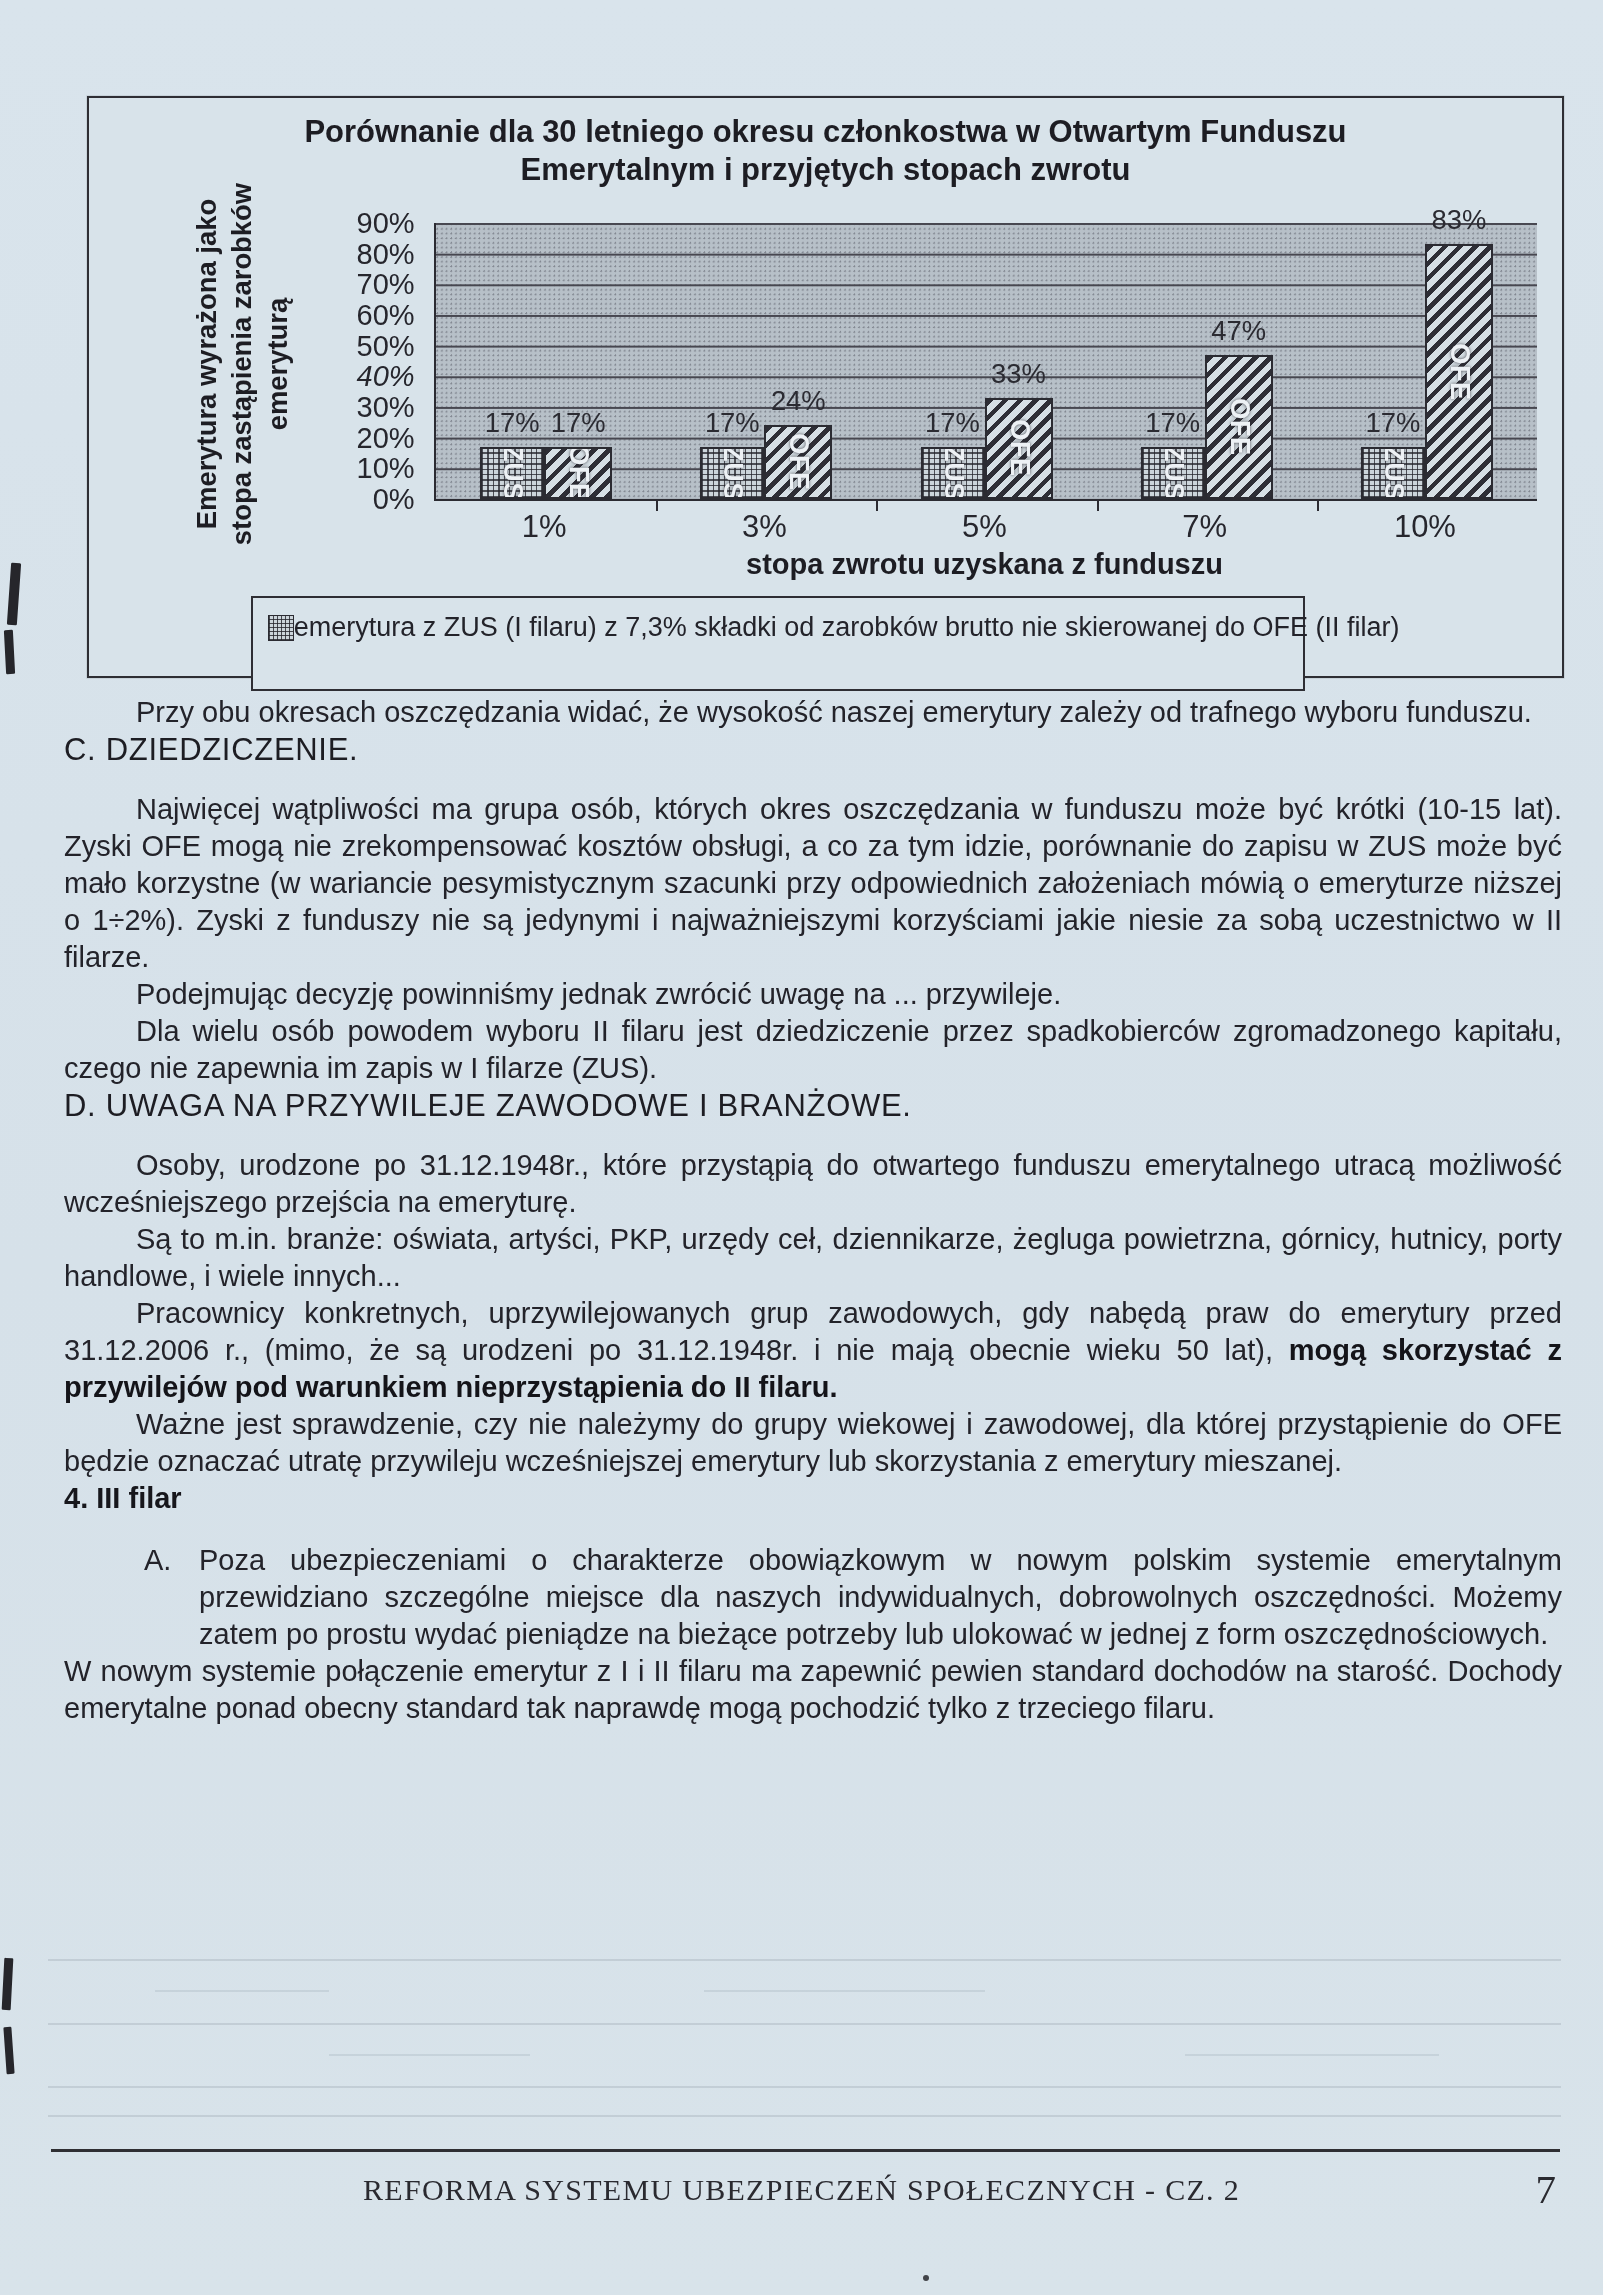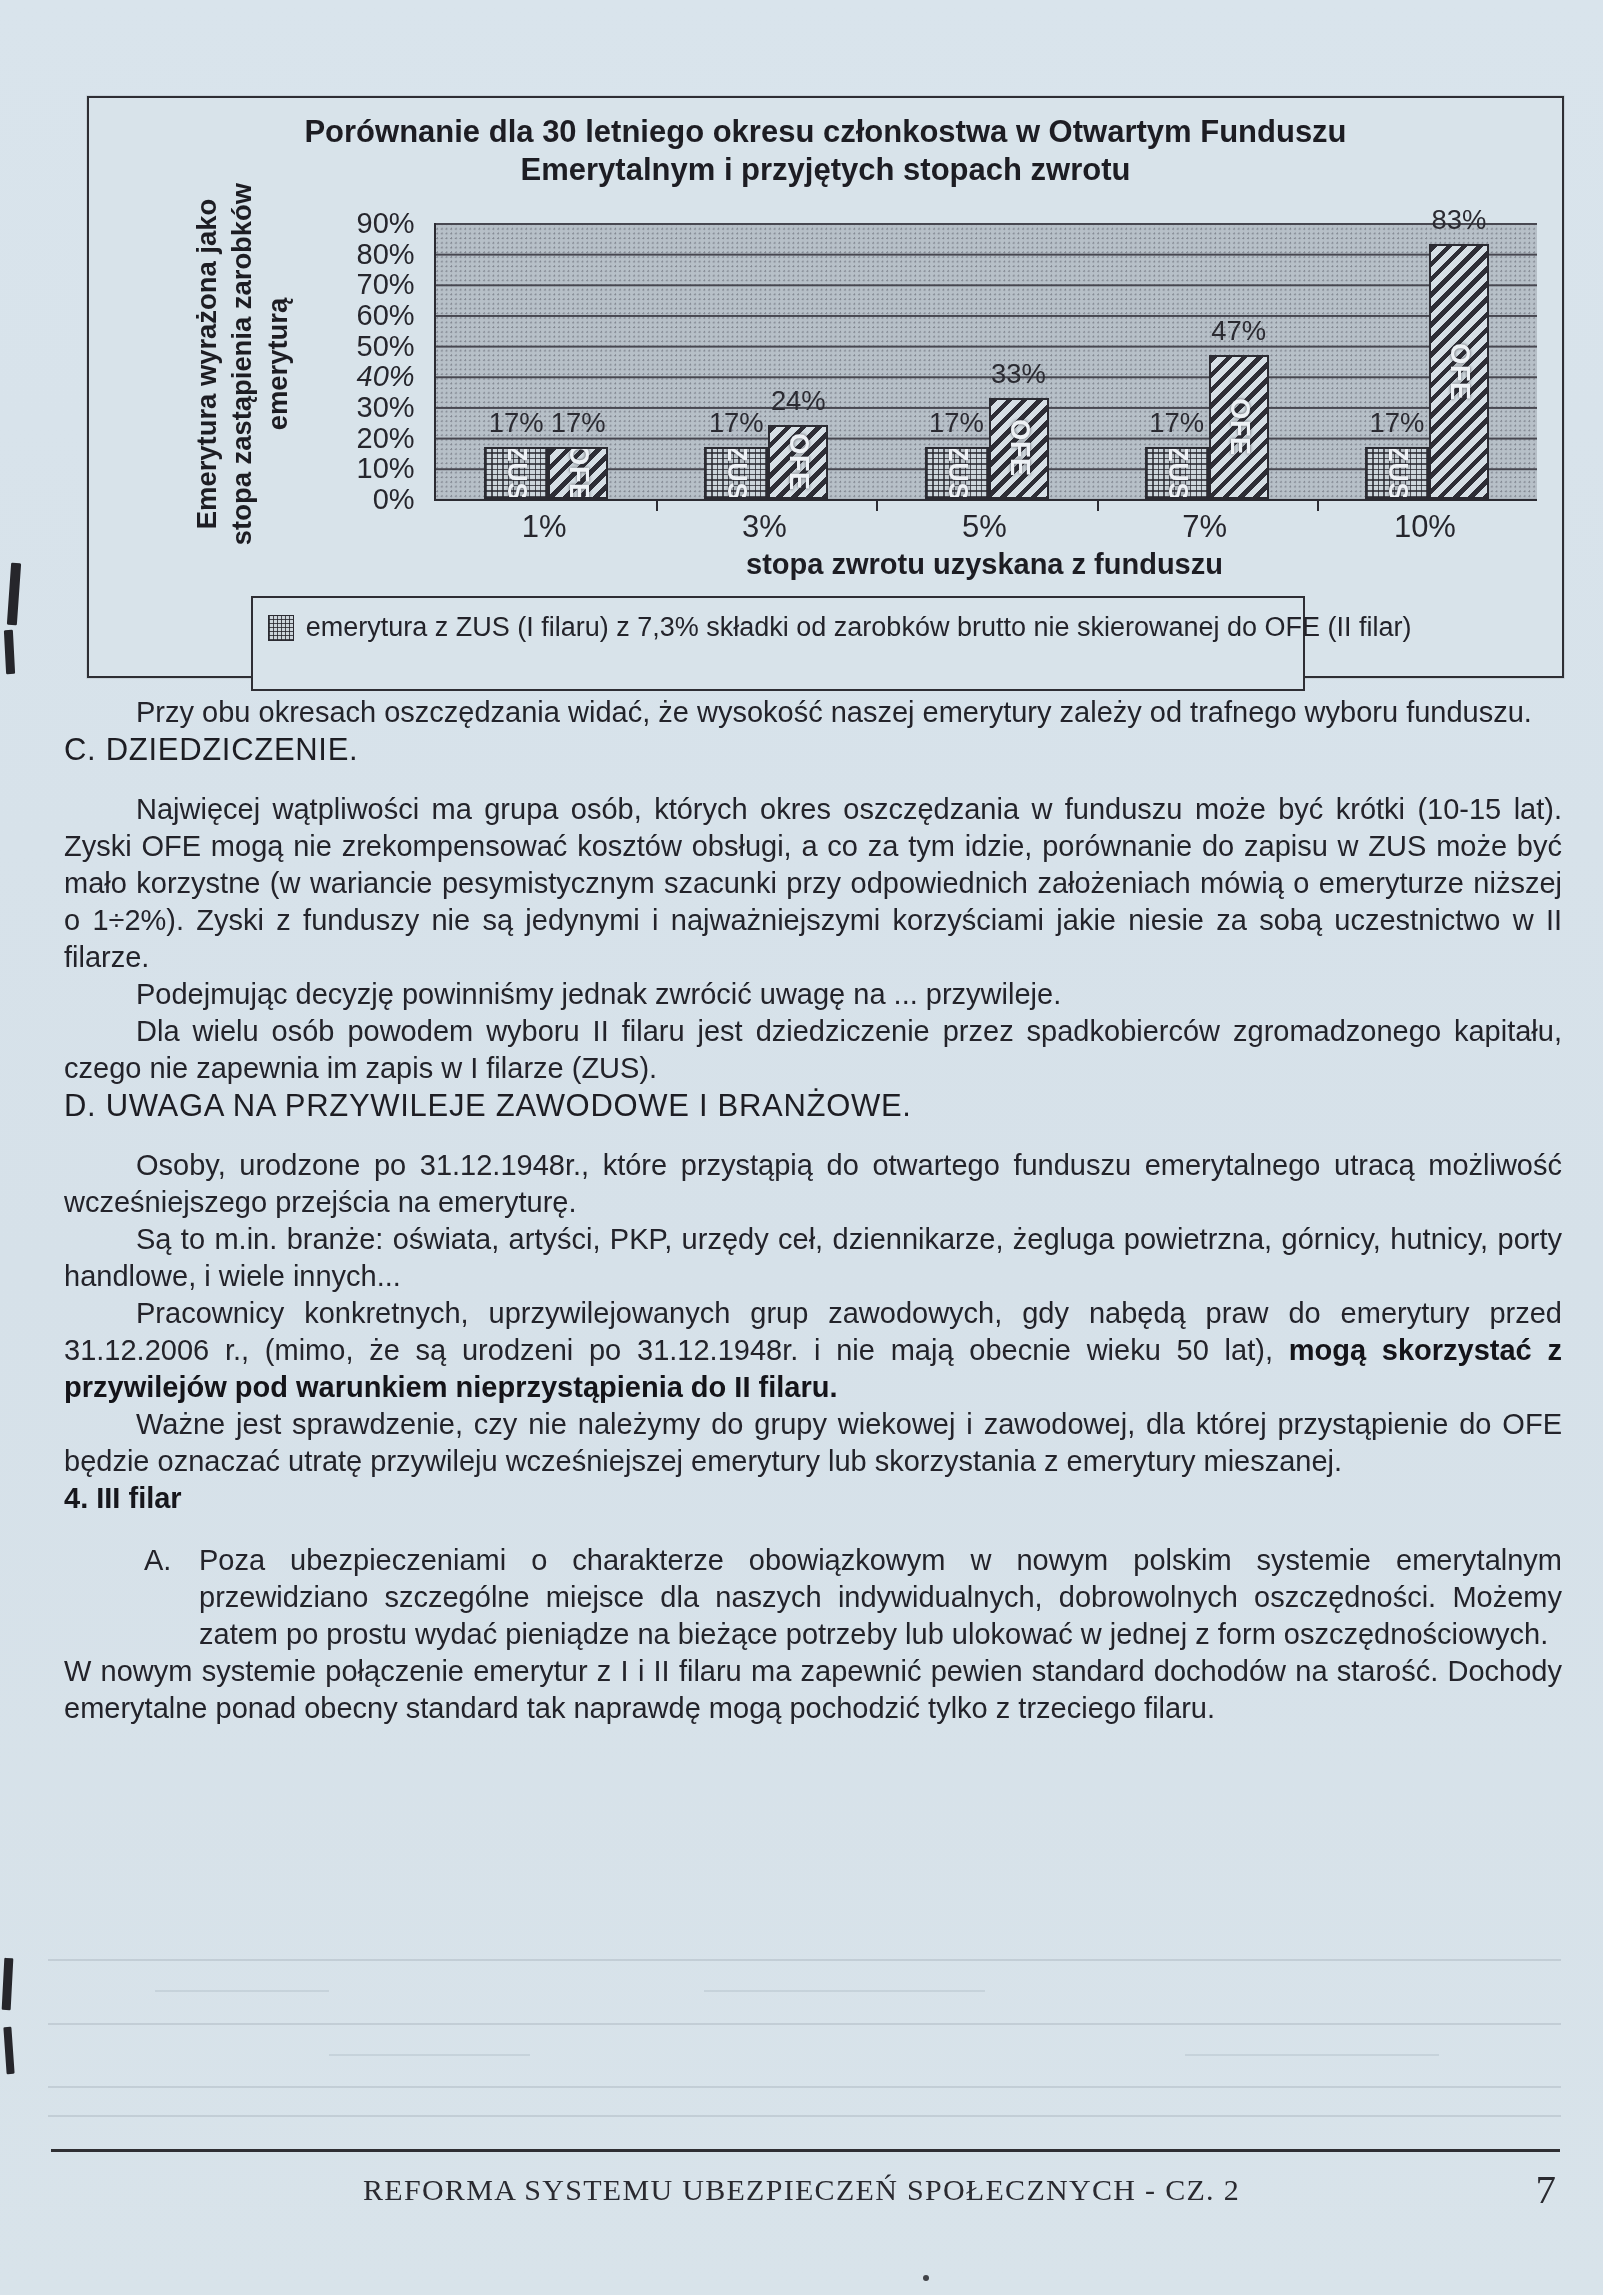--- a/index.html
+++ b/index.html
@@ -42,21 +42,21 @@
     border-left:2.7px solid #2b2b32;border-bottom:2.7px solid #2b2b32;
     background:
       linear-gradient(to bottom,#474750 0 2px,transparent 2px) 0 0 / 100% 11.1111% repeat,
       radial-gradient(circle at 1.3px 1.3px,rgba(45,45,58,.38) 0.9px,transparent 1.1px) 0 0 / 4.7px 4.7px repeat,
       #b7c0c8;
     display:flex;
   }
   .group{flex:1;display:flex;align-items:flex-end;justify-content:center;position:relative;}
   .barwrap{position:relative;height:100%;display:flex;align-items:flex-end;}
   .barwrap.s0{width:64px;}
-  .barwrap.s1{width:60px;}
+  .barwrap.s1{width:68px;}
   .bar{
     width:100%;box-sizing:border-box;border:2px solid #2b2b32;
     position:relative;overflow:hidden;
   }
   .bar.s0{
     background:
       repeating-linear-gradient(0deg,rgba(35,35,42,.75) 0 1.3px,transparent 1.3px 5.4px),
       repeating-linear-gradient(90deg,rgba(35,35,42,.75) 0 1.3px,transparent 1.3px 5.4px),
       #ccd5db;
   }
@@ -78,21 +78,21 @@
   .xlab{flex:1;text-align:center;font-size:31px;color:#26262d;}
   .xtitle{
     position:absolute;left:345px;top:450px;width:1101px;
     text-align:center;font-weight:bold;font-size:29px;color:#1d1d23;
   }
   .legend{
     position:absolute;left:162px;top:498px;width:1022px;height:75px;
     border:2px solid #2e2e34;background:#d8e3ea;
     padding:9.4px 13.4px 6.7px 14.7px;box-sizing:content-box;
   }
-  .legend-row{display:flex;align-items:center;gap:12px;height:41px;}
+  .legend-row{display:flex;align-items:center;height:41px;}
   .swatch{width:24px;height:24px;border:1.3px solid #2b2b32;flex:0 0 auto;}
   .swatch.zus{
     background:
       repeating-linear-gradient(0deg,rgba(35,35,42,.8) 0 1.3px,transparent 1.3px 4px),
       repeating-linear-gradient(90deg,rgba(35,35,42,.8) 0 1.3px,transparent 1.3px 4px),
       #ccd5db;
   }
   .swatch.ofe{background:repeating-linear-gradient(135deg,#2e2e36 0 2.7px,#d6dfe5 2.7px 6px);}
   .legend-label{font-size:27px;color:#23232a;white-space:nowrap;}
   

